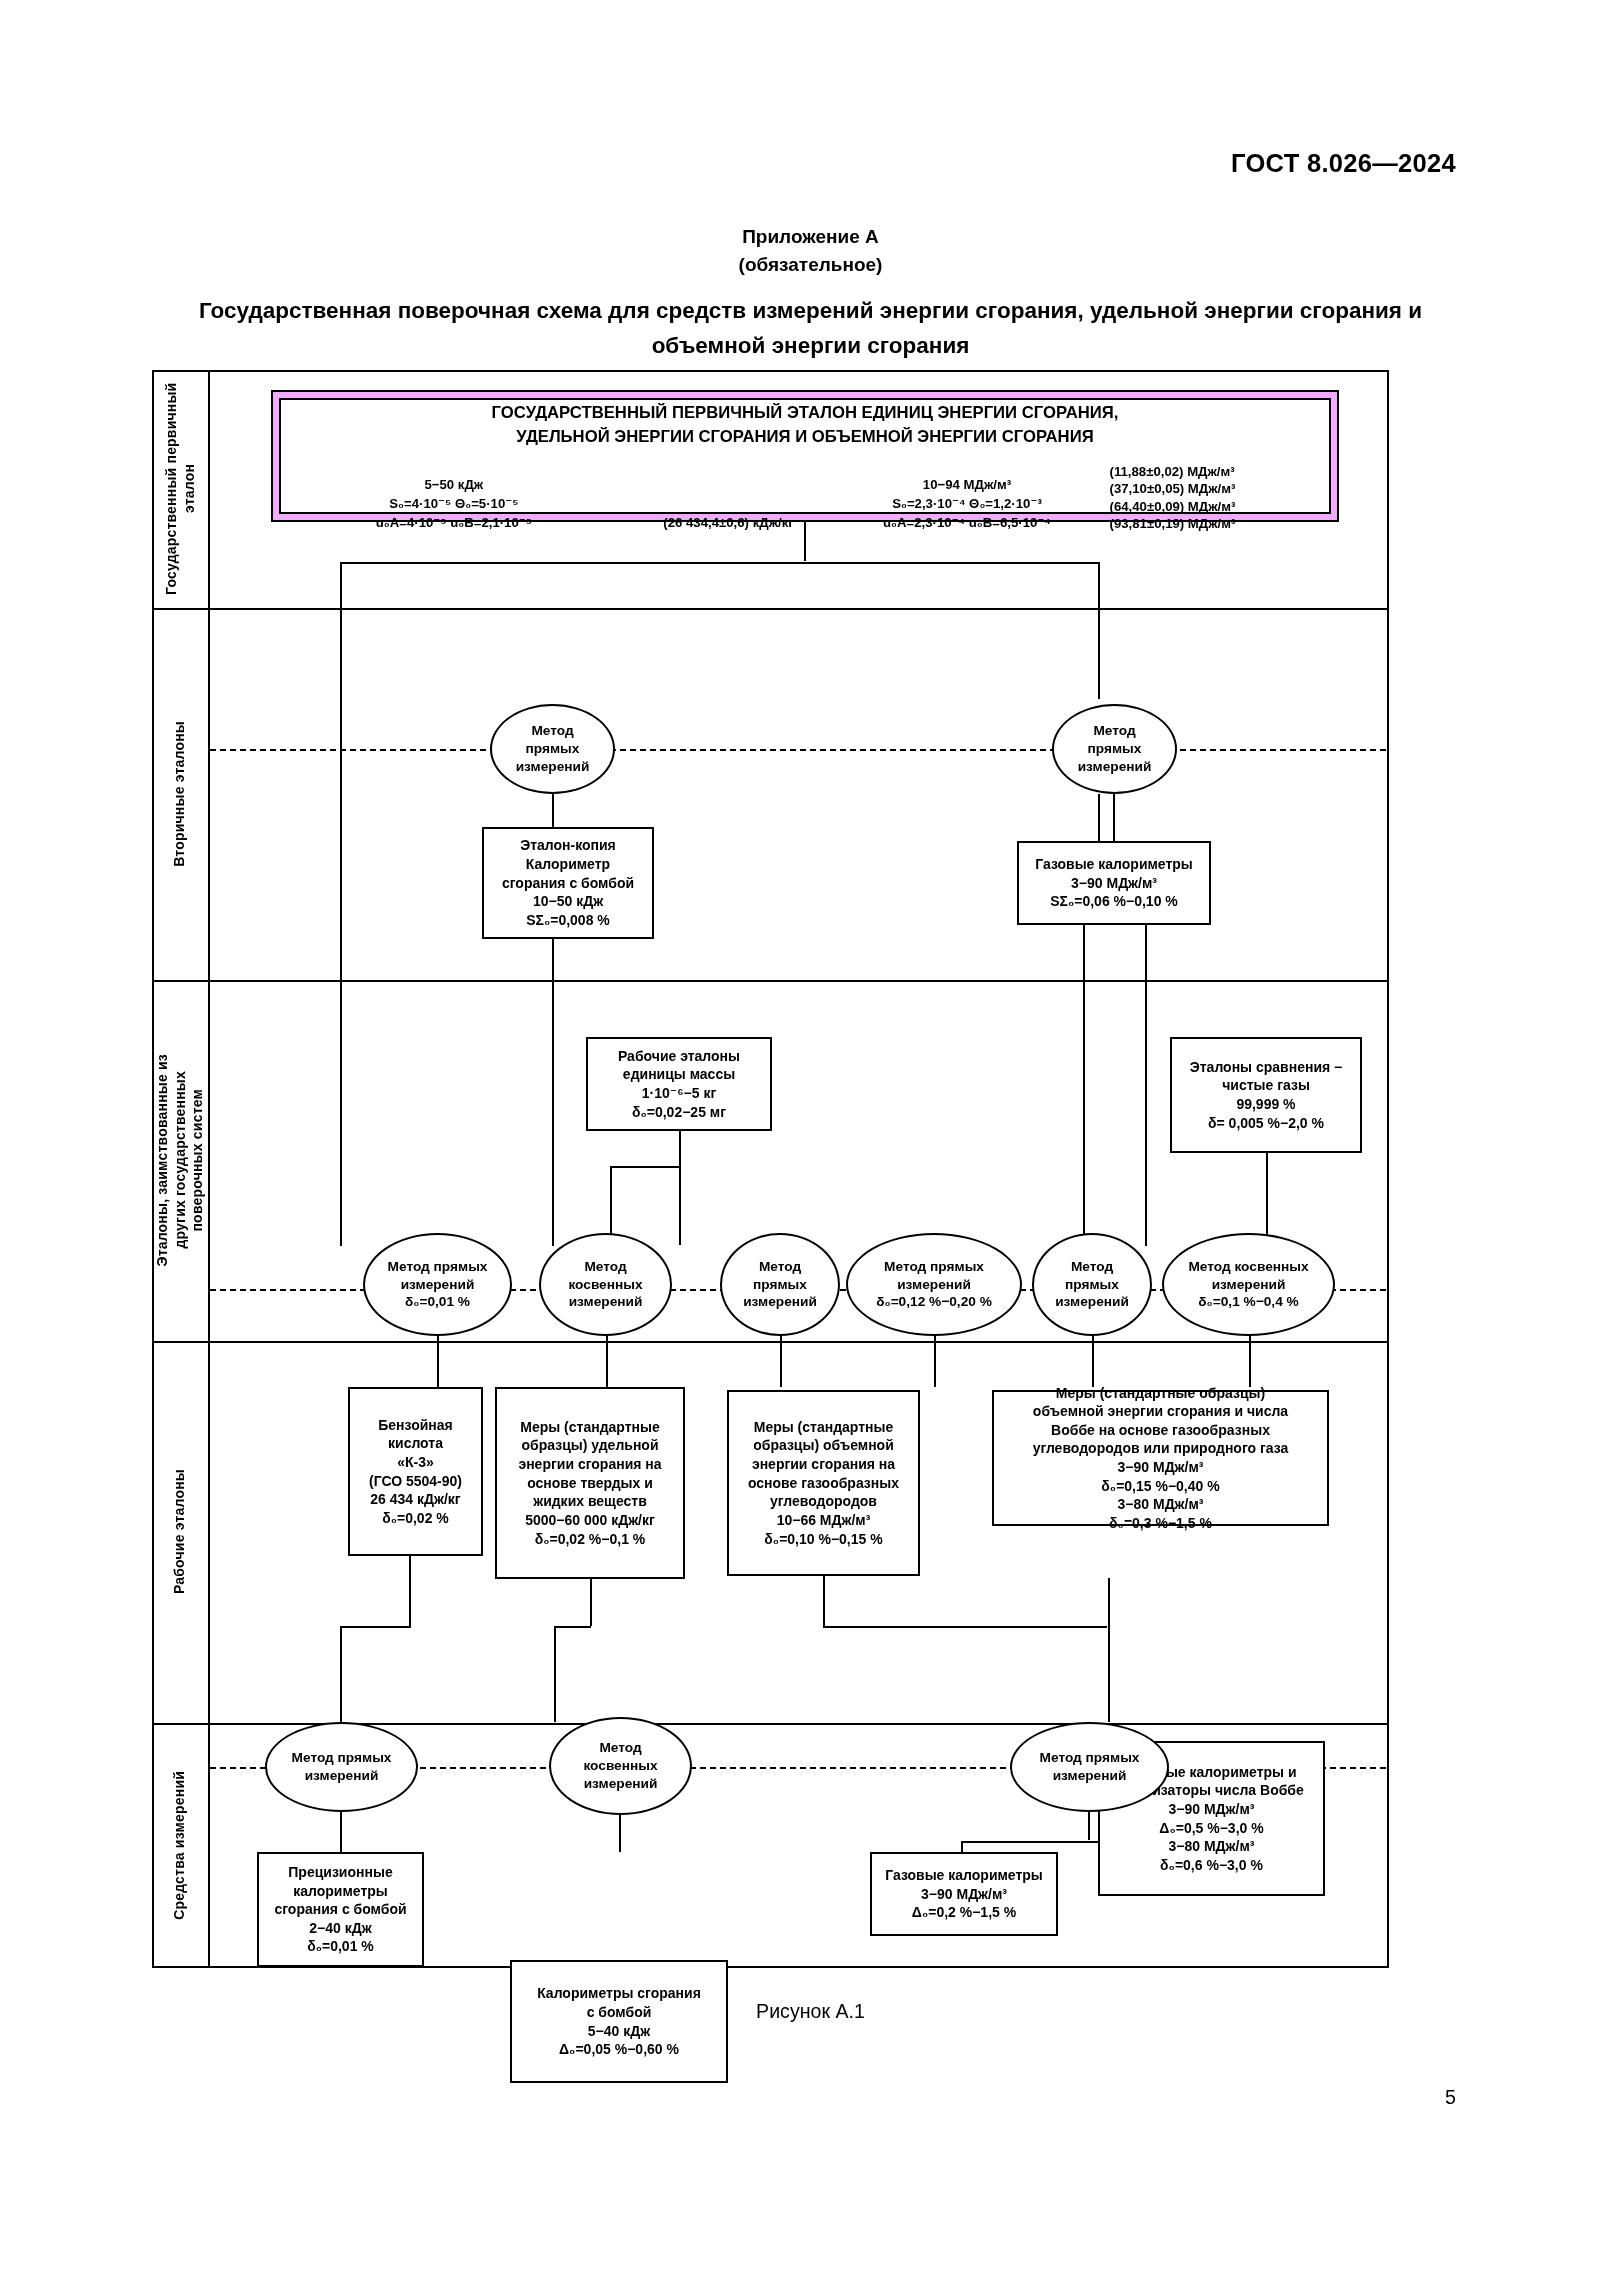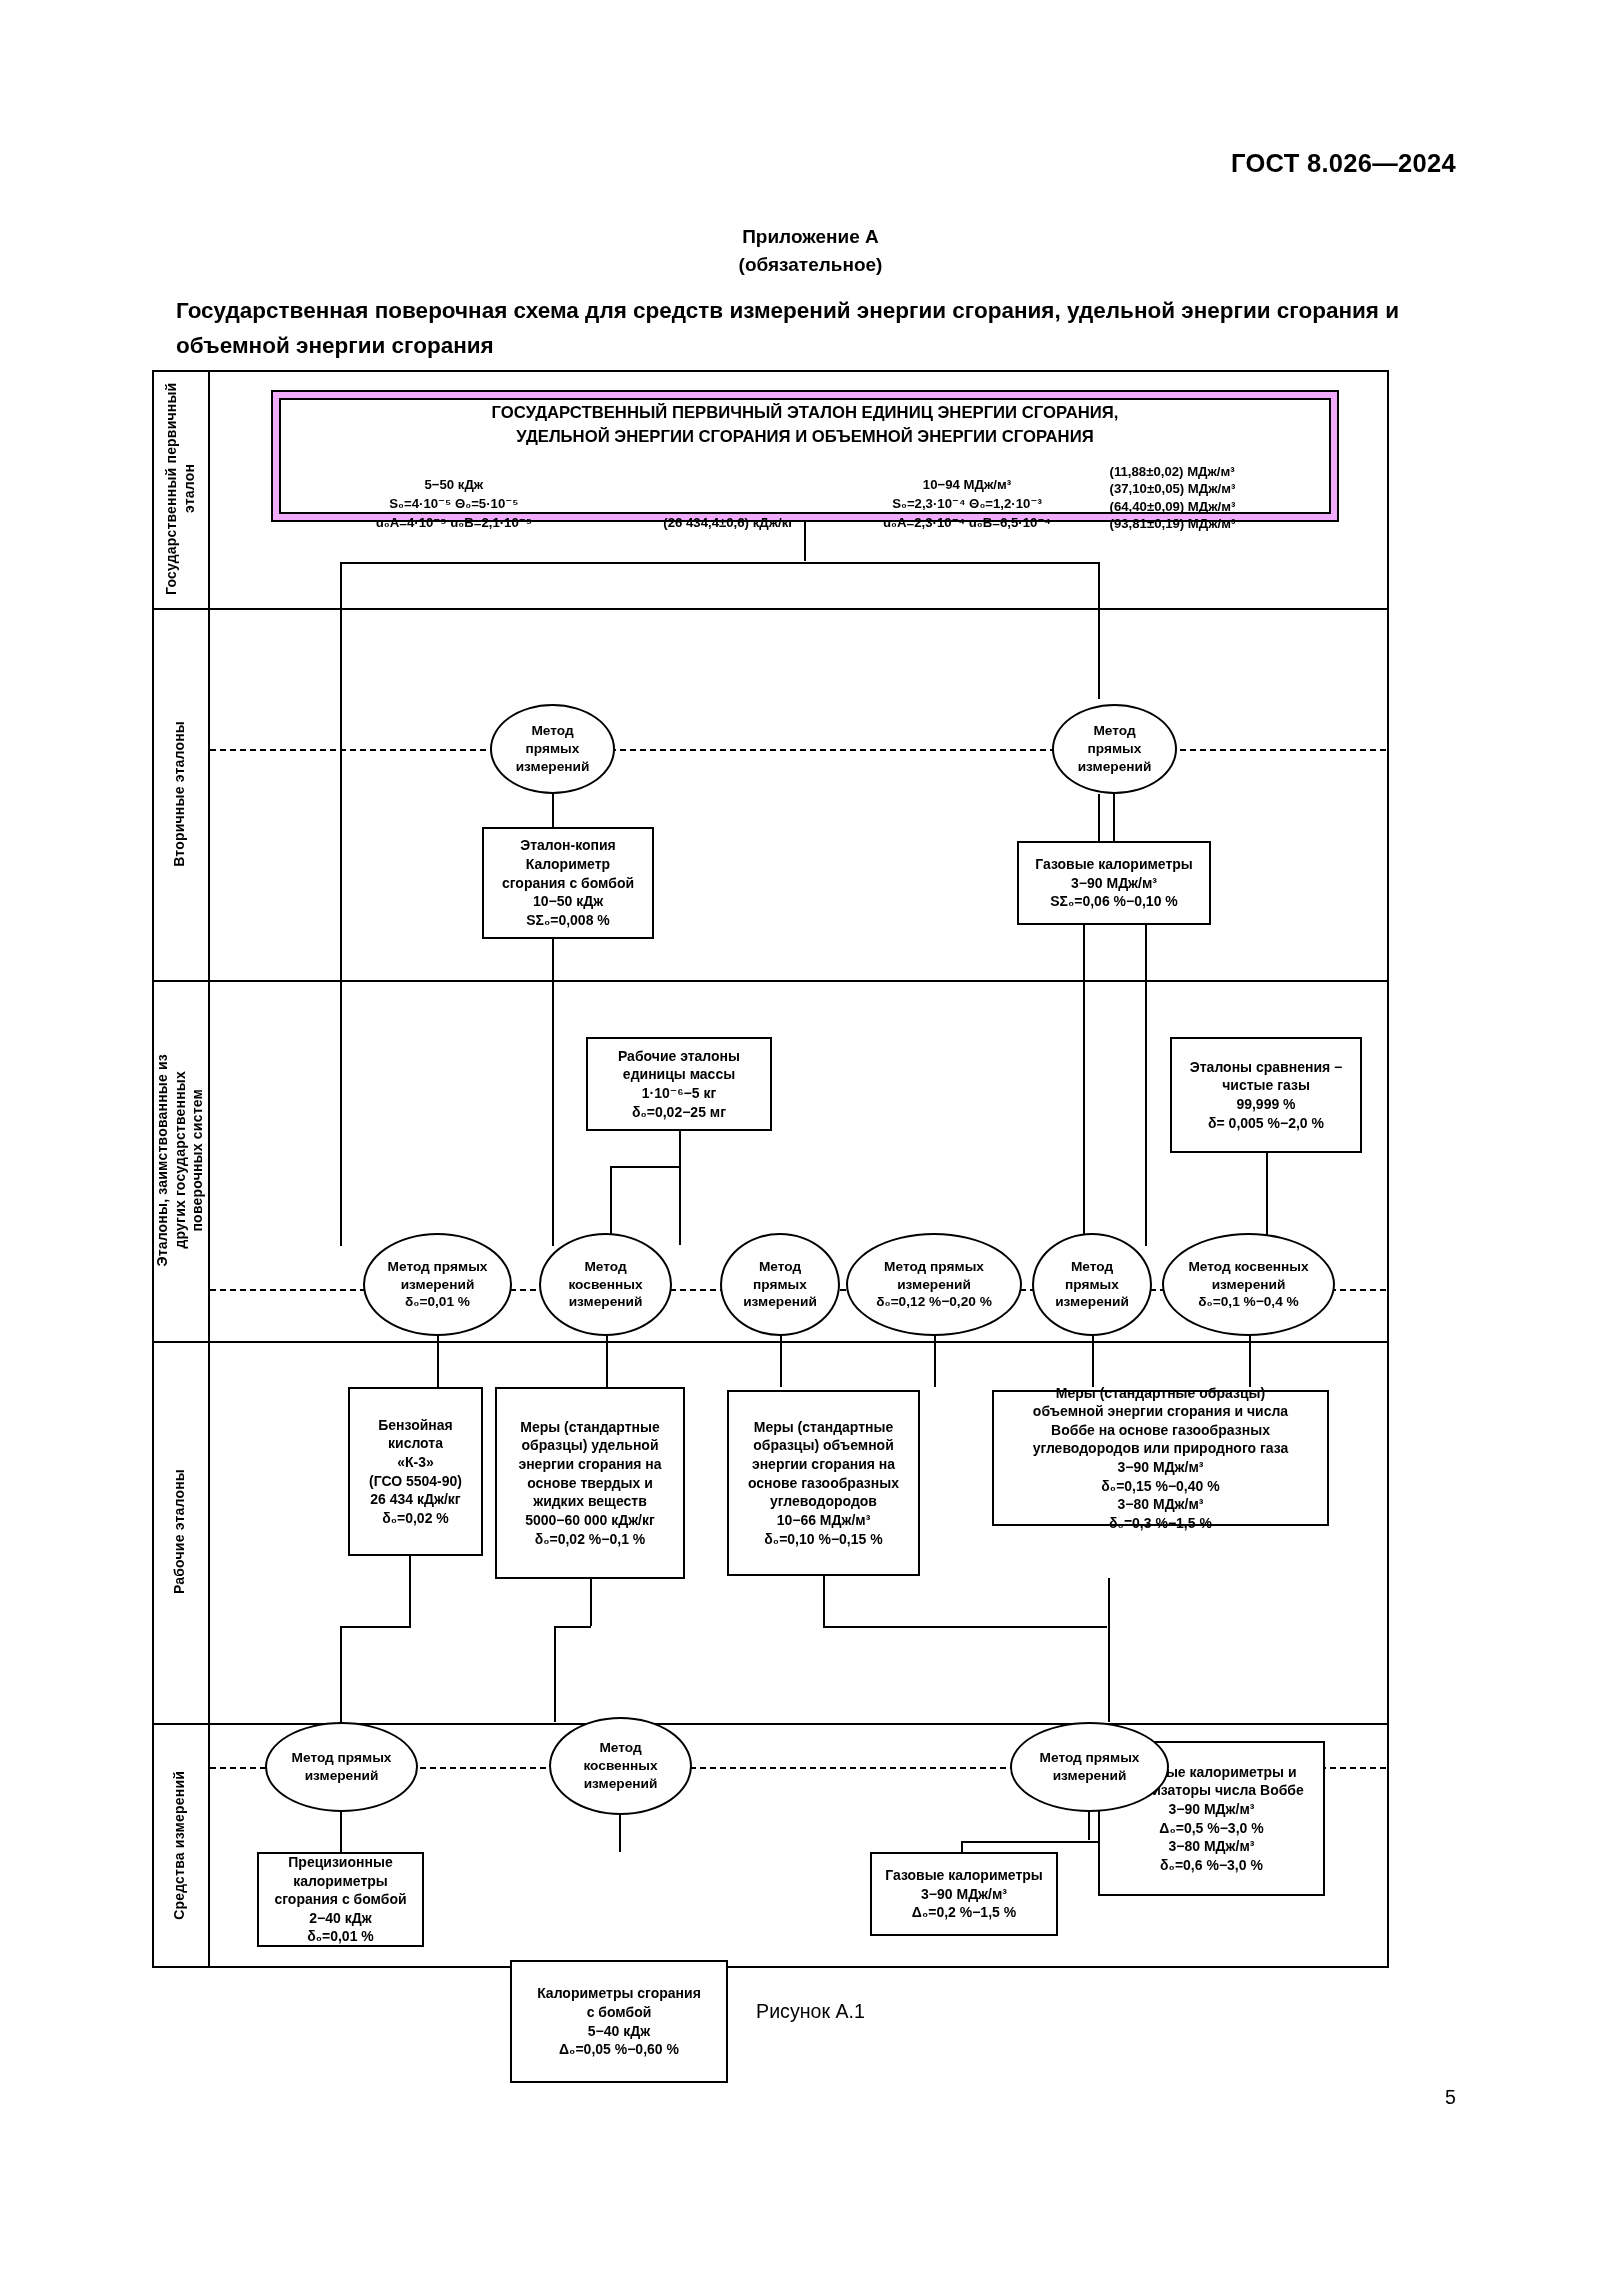--- a/index.html
+++ b/index.html
@@ -14,21 +14,21 @@
   
   .doc-header{
     position:absolute;top:149px;right:165px;
     font-size:25.5px;font-weight:bold;letter-spacing:0.3px;
   }
   .annex-block{
     position:absolute;top:223px;left:0;right:0;text-align:center;
     font-size:19px;font-weight:bold;line-height:1.45;
   }
   .scheme-title{
-    position:absolute;top:294px;left:176px;right:176px;text-align:left;
+    position:absolute;top:294px;left:176px;right:176px;text-align:center;
     font-size:22.5px;font-weight:bold;line-height:1.55;
   }
 
   
   .frame{
     position:absolute;left:152px;top:370px;width:1237px;height:1598px;
     border:2px solid #000;box-sizing:border-box;
   }
   .col-divider{
     position:absolute;left:208px;top:370px;width:0;height:1598px;
@@ -334,21 +334,21 @@
     </div>
 
   <div class="ln lnv" style="left:340px;top:1812px;height:40px"></div>
   <div class="ln lnv" style="left:619px;top:1815px;height:37px"></div>
 
   <div class="ln lnv" style="left:1088px;top:1812px;height:28px"></div>
   <div class="ln lnh" style="left:961px;top:1841px;width:257px"></div>
   <div class="ln lnv" style="left:961px;top:1841px;height:11.8px"></div>
   <div class="ln lnv" style="left:1217px;top:1841px;height:11.8px"></div>
 
-  <div class="box" style="left:257px;top:1852px;width:167px;height:95px">
+  <div class="box" style="left:257px;top:1852px;width:167px;height:115px">
     <div class="t">Прецизионные
 калориметры
 сгорания с бомбой
 2−40 кДж
 δ₀=0,01 %</div>
     </div>
   <div class="box" style="left:510px;top:1960px;width:218px;height:123px">
     <div class="t">Калориметры сгорания
 с бомбой
 5−40 кДж

